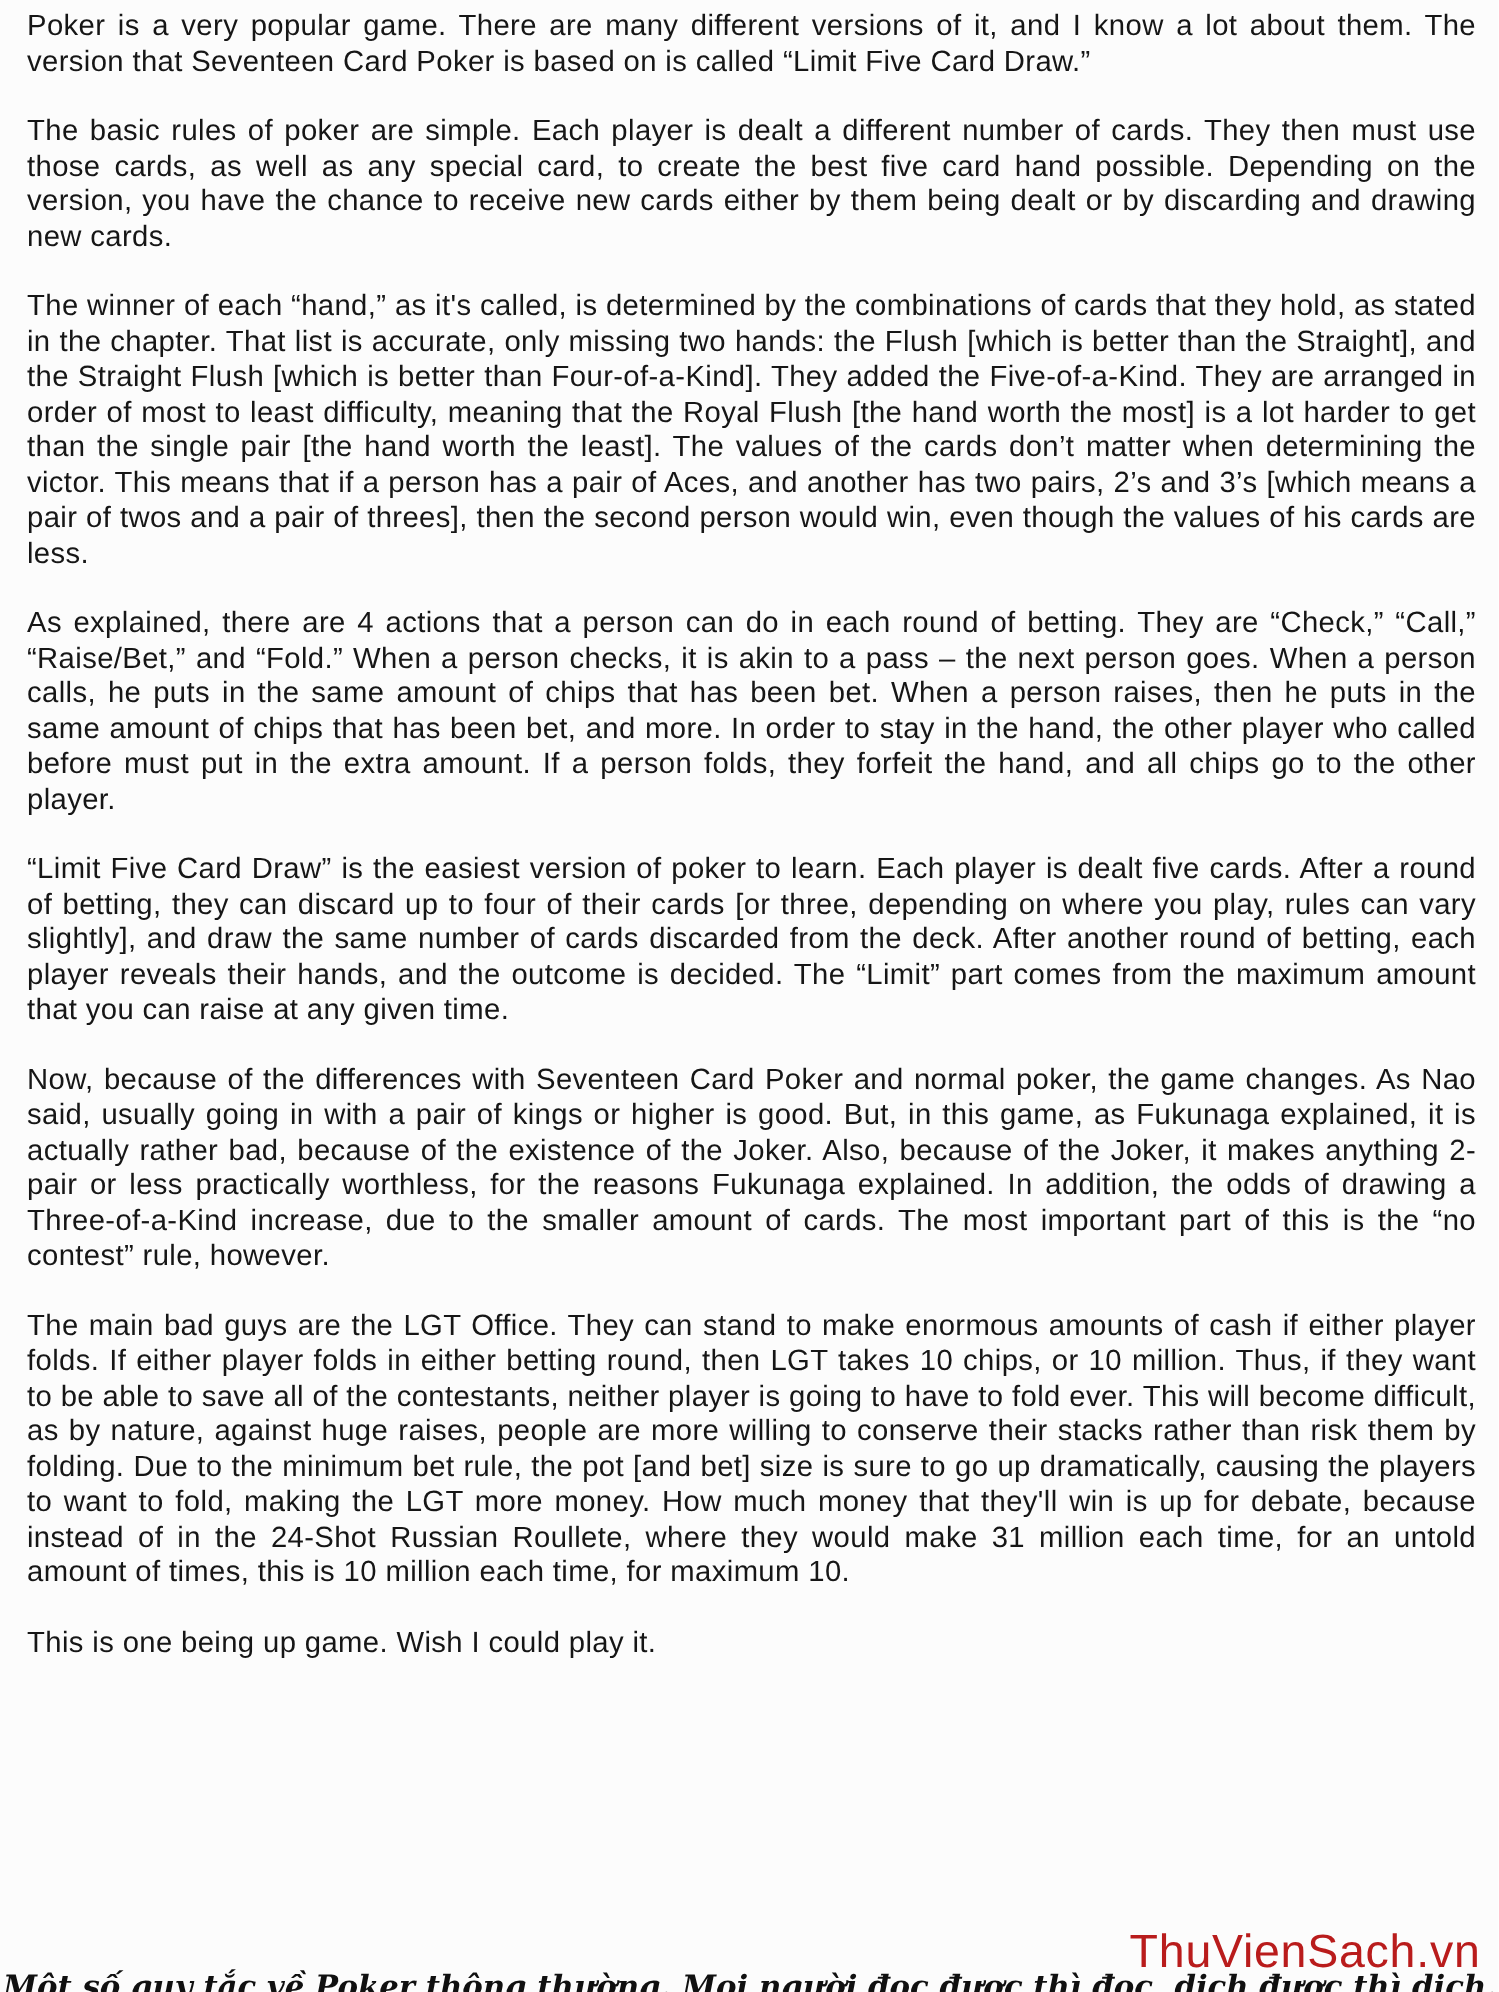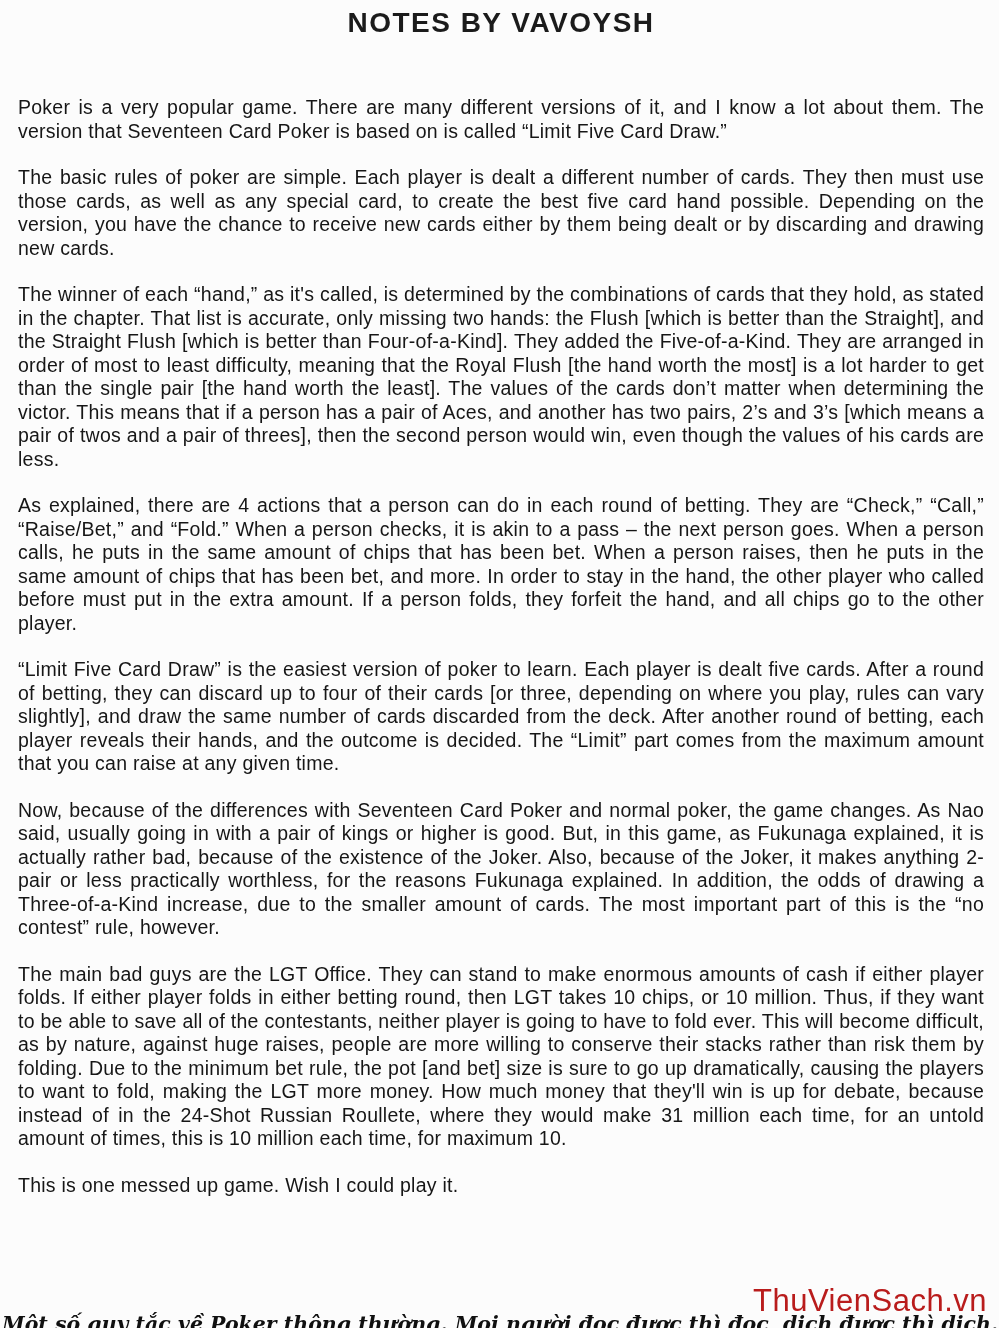--- a/index.html
+++ b/index.html
@@ -59,30 +59,29 @@
     font-size: 20.5px;
     white-space: nowrap;
     color: #101010;
   }
 </style>
 </head>
 <body>
 
 <div class="page">
 
-  <h1 class="doc-title">NOTES BY VAVOYSH</h1>
 
   <div class="body-text">
     <p>Poker is a very popular game. There are many different versions of it, and I know a lot about them. The version that Seventeen Card Poker is based on is called “Limit Five Card Draw.”</p>
     <p>The basic rules of poker are simple. Each player is dealt a different number of cards. They then must use those cards, as well as any special card, to create the best five card hand possible. Depending on the version, you have the chance to receive new cards either by them being dealt or by discarding and drawing new cards.</p>
     <p>The winner of each “hand,” as it's called, is determined by the combinations of cards that they hold, as stated in the chapter. That list is accurate, only missing two hands: the Flush [which is better than the Straight], and the Straight Flush [which is better than Four-of-a-Kind]. They added the Five-of-a-Kind. They are arranged in order of most to least difficulty, meaning that the Royal Flush [the hand worth the most] is a lot harder to get than the single pair [the hand worth the least]. The values of the cards don’t matter when determining the victor. This means that if a person has a pair of Aces, and another has two pairs, 2’s and 3’s [which means a pair of twos and a pair of threes], then the second person would win, even though the values of his cards are less.</p>
     <p>As explained, there are 4 actions that a person can do in each round of betting. They are “Check,” “Call,” “Raise/Bet,” and “Fold.” When a person checks, it is akin to a pass – the next person goes. When a person calls, he puts in the same amount of chips that has been bet. When a person raises, then he puts in the same amount of chips that has been bet, and more. In order to stay in the hand, the other player who called before must put in the extra amount. If a person folds, they forfeit the hand, and all chips go to the other player.</p>
     <p>“Limit Five Card Draw” is the easiest version of poker to learn. Each player is dealt five cards. After a round of betting, they can discard up to four of their cards [or three, depending on where you play, rules can vary slightly], and draw the same number of cards discarded from the deck. After another round of betting, each player reveals their hands, and the outcome is decided. The “Limit” part comes from the maximum amount that you can raise at any given time.</p>
     <p>Now, because of the differences with Seventeen Card Poker and normal poker, the game changes. As Nao said, usually going in with a pair of kings or higher is good. But, in this game, as Fukunaga explained, it is actually rather bad, because of the existence of the Joker. Also, because of the Joker, it makes anything 2-pair or less practically worthless, for the reasons Fukunaga explained. In addition, the odds of drawing a Three-of-a-Kind increase, due to the smaller amount of cards.  The most important part of this is the “no contest” rule, however.</p>
     <p>The main bad guys are the LGT Office. They can stand to make enormous amounts of cash if either player folds. If either player folds in either betting round, then LGT takes 10 chips, or 10 million. Thus, if they want to be able to save all of the contestants, neither player is going to have to fold ever. This will become difficult, as by nature, against huge raises, people are more willing to conserve their stacks rather than risk them by folding. Due to the minimum bet rule, the pot [and bet] size is sure to go up dramatically, causing the players to want to fold, making the LGT more money. How much money that they'll win is up for debate, because instead of in the 24-Shot Russian Roullete, where they would make 31 million each time, for an untold amount of times, this is 10 million each time, for maximum 10.</p>
-    <p>This is one messed up game. Wish I could play it.</p>
+    <p>This is one being up game. Wish I could play it.</p>
   </div>
 
   <div class="watermark">ThuVienSach.vn</div>
 
   <div class="footer-note">Một số quy tắc về Poker thông thường. Mọi người đọc được thì đọc, dịch được thì dịch. Muốn tớ dịch cái này nữa thà chém chết tớ</div>
 
 </div>
 
 </body></html>

